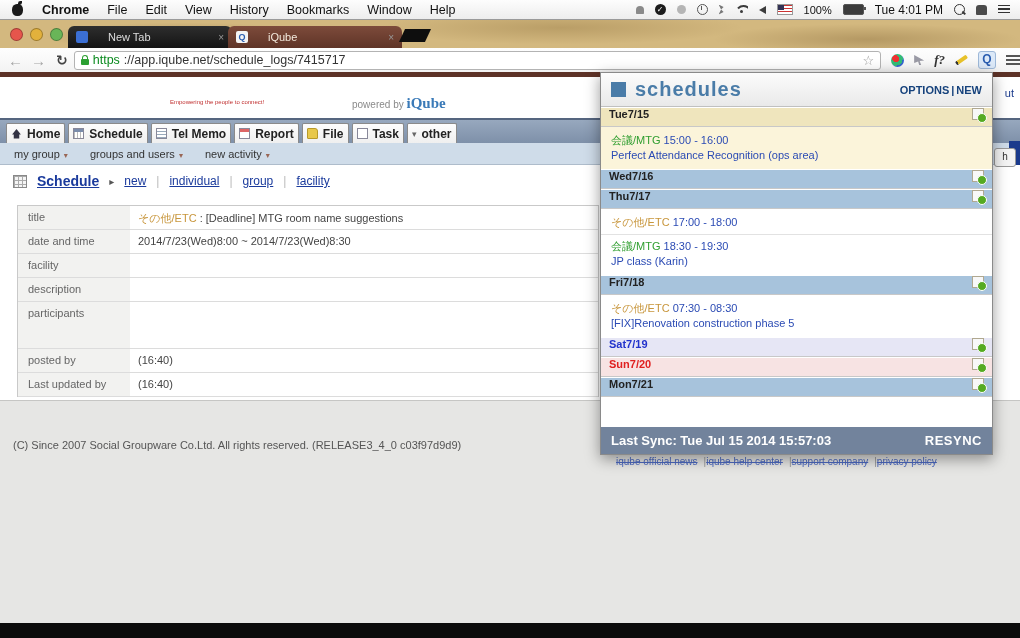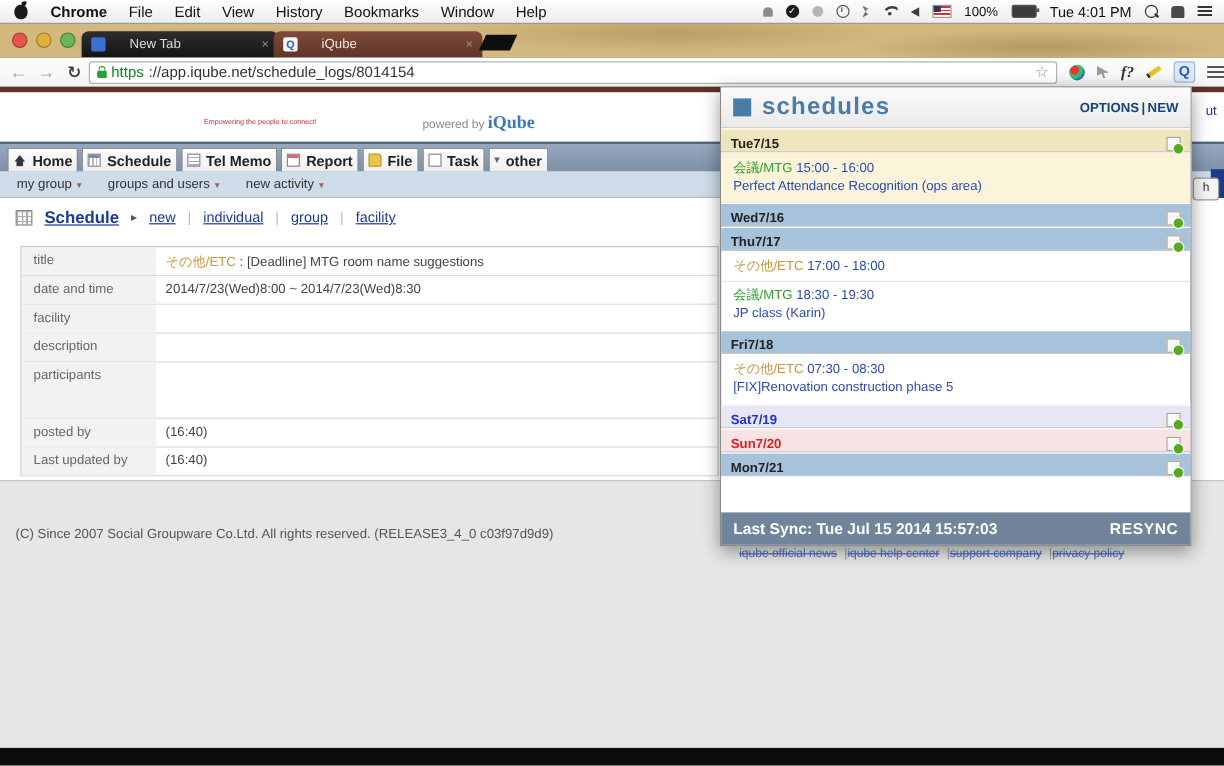--- a/index.html
+++ b/index.html
@@ -133,21 +133,21 @@
 
   
   #popup{position:absolute;left:600px;top:72px;width:393px;height:383px;background:#fff;border:1px solid #8a8a8a;
          box-shadow:0 4px 14px rgba(0,0,0,.4);z-index:20;box-sizing:border-box;display:flex;flex-direction:column}
   #pop-hd{height:33px;background:linear-gradient(#fcfcfc,#e9e9e9);border-bottom:1px solid #c0c0c0;
           display:flex;align-items:center;padding:0 10px;gap:9px;flex:0 0 auto}
   .sq{width:15px;height:15px;background:#4a7ca8}
   #pop-title{font-size:20px;font-weight:bold;color:#4a7ca8;letter-spacing:1px}
   #pop-actions{margin-left:auto;font-size:11px;font-weight:bold;color:#16427c;display:flex;align-items:center}
   #pop-actions .divider{margin:0 2px;color:#16427c}
-  .day-hd{height:18px;display:flex;align-items:flex-end;padding:0 8px;font-size:11px;font-weight:bold;color:#222;
+  .day-hd{height:18px;display:flex;align-items:flex-start;padding:0 8px;font-size:11px;font-weight:bold;color:#222;
           border-top:1px solid #fff;border-bottom:1px solid #c8c8c8;box-sizing:content-box}
   .hd-today{background:#efe5bd}
   .hd-week{background:#a7c3dc}
   .hd-sat{background:#e6e6f5;color:#2233cc}
   .hd-sun{background:#f7e3e3;color:#e02020}
   .add-ic{margin-left:auto;width:10px;height:10px;background:#f8f8f8;border:1px solid #b0a890;position:relative}
   .add-ic::after{content:"";position:absolute;right:-4px;bottom:-4px;width:8px;height:8px;background:#55aa22;border-radius:50%;border:1px solid #fff}
   .day-ev{padding:2px 0}
   .ev-cream{background:#fbf4da}
   .event{padding:4px 10px;font-size:11px;line-height:15px}
@@ -213,21 +213,21 @@
   <div id="newtab-btn"></div>
 </div>
 
 <div id="toolbar">
   <span class="navarrow">←</span>
   <span class="navarrow">→</span>
   <span class="reload">↻</span>
   <div id="omnibox">
     <span class="lock"></span>
     <span class="scheme">https</span>
-    <span class="urlrest">://app.iqube.net/schedule_logs/8014154</span>
+    <span class="urlrest">://app.iqube.net/schedule_logs/7415717</span>
     <span class="star">☆</span>
   </div>
   <div id="ext-row">
     <span class="wheel"></span>
     <span class="pointer"></span>
     <span class="fnq">f?</span>
     <span class="pencil"></span>
     <span class="iqext">Q</span>
     <span class="hamb"></span>
   </div>

